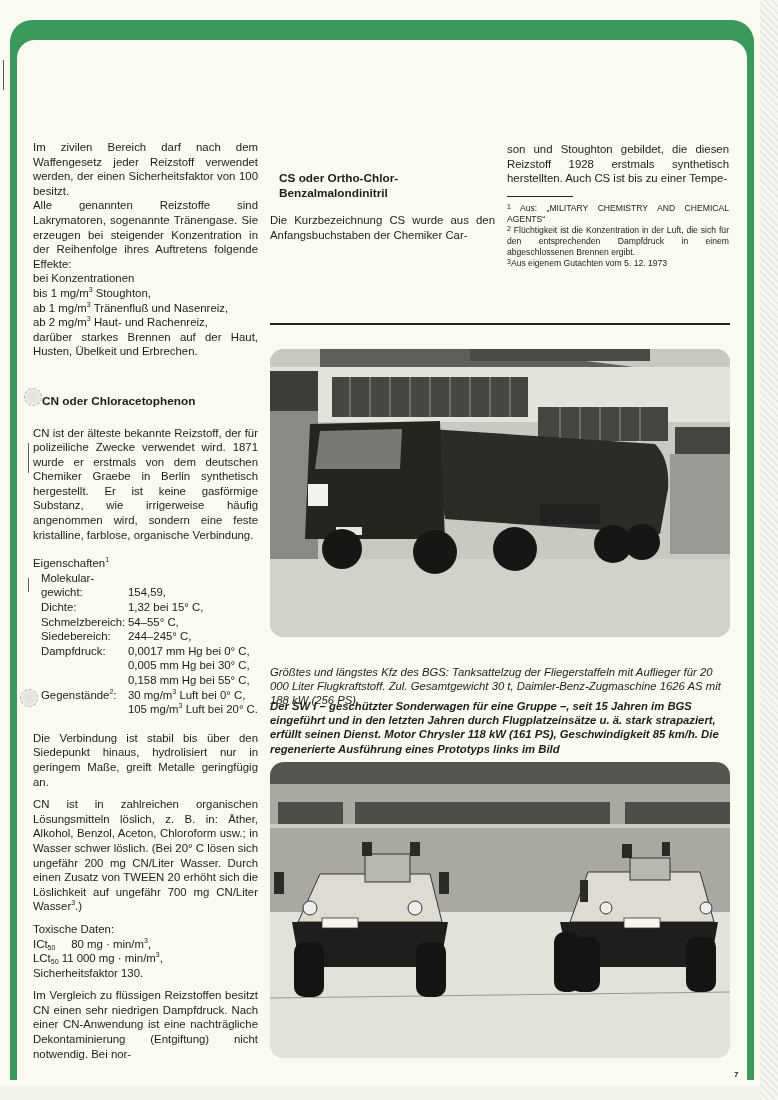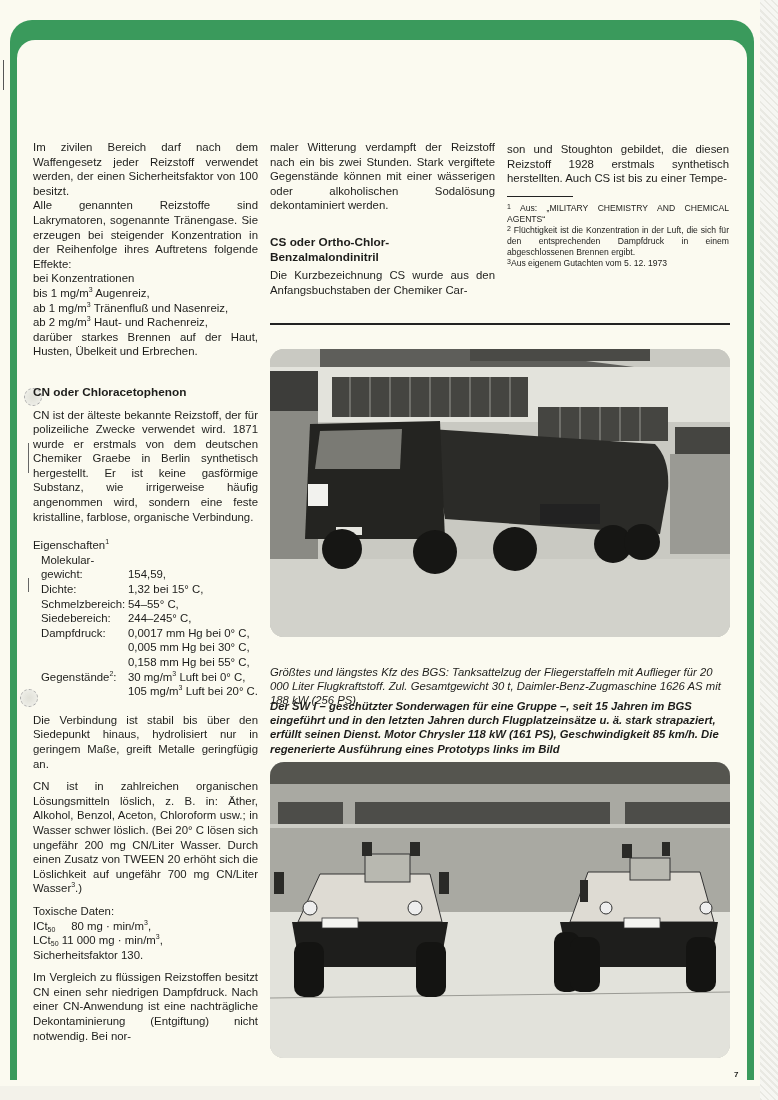--- a/index.html
+++ b/index.html
@@ -26,21 +26,21 @@
     background:#fbfaf0; border-radius:18px 18px 0 0;
   }
   .frame-left { position:absolute; left:10px; top:50px; width:7px; height:1030px; background:#3a9a5c; }
   .frame-right { position:absolute; left:747px; top:50px; width:7px; height:1030px; background:#3a9a5c; }
 
   .col { position:absolute; font-size:11.4px; line-height:14.6px; }
   .col p { margin:0; text-align:justify; }
   .c1 { left:33px; top:140px; width:225px; }
   .c2 { left:270px; top:140px; width:225px; }
   .c3 { left:507px; top:142px; width:222px; }
-  h3 { margin:0; font-size:11.8px; font-weight:bold; line-height:14.6px; }
+  h3 { margin:9px; font-size:11.8px; font-weight:bold; line-height:14.6px; }
   .gap { height:14px; }
   .sgap { height:8px; }
   sup { font-size:7px; vertical-align:top; line-height:8px; }
   sub { font-size:7px; vertical-align:bottom; line-height:8px; }
 
   .props { width:100%; border-collapse:collapse; font-size:11.4px; line-height:14.6px; }
   .props td { padding:0; vertical-align:top; white-space:nowrap; }
   .props td.k { width:87px;padding-left:8px; }
 
   .fn-rule { width:66px; border-top:1px solid #222; margin:10px 0 6px; }
@@ -84,21 +84,21 @@
 
 <div class="dot-circle" style="left:24px;top:388px"></div>
 <div class="dot-circle" style="left:20px;top:689px"></div>
 <div class="binder-line" style="top:443px;height:30px"></div>
 <div class="binder-line" style="top:578px;height:14px"></div>
 
 <div class="col c1">
   <p>Im zivilen Bereich darf nach dem Waffengesetz jeder Reizstoff verwendet werden, der einen Sicherheitsfaktor von 100 besitzt.</p>
   <p>Alle genannten Reizstoffe sind Lakrymatoren, sogenannte Tränengase. Sie erzeugen bei steigender Konzentration in der Reihenfolge ihres Auftretens folgende Effekte:</p>
   <div>bei Konzentrationen</div>
-  <div><span>bis 1 mg/m</span><sup>3</sup><span> Augenreiz,</span></div>
+  <div><span>bis 1 mg/m</span><sup>3</sup><span> Stoughton,</span></div>
   <div><span>ab 1 mg/m</span><sup>3</sup><span> Tränenfluß und Nasenreiz,</span></div>
   <div><span>ab 2 mg/m</span><sup>3</sup><span> Haut- und Rachenreiz,</span></div>
   <p>darüber starkes Brennen auf der Haut, Husten, Übelkeit und Erbrechen.</p>
   <div style="height:26px"></div>
   <h3>CN oder Chloracetophenon</h3>
   <div class="sgap"></div>
   <p>CN ist der älteste bekannte Reizstoff, der für polizeiliche Zwecke verwendet wird. 1871 wurde er erstmals von dem deutschen Chemiker Graebe in Berlin synthetisch hergestellt. Er ist keine gasförmige Substanz, wie irrigerweise häufig angenommen wird, sondern eine feste kristalline, farblose, organische Verbindung.</p>
   <div class="gap"></div>
   <div><span>Eigenschaften</span><sup>1</sup></div>
   <table class="props">
@@ -151,21 +151,20 @@
   <div class="sgap"></div>
   <div>Toxische Daten:</div>
   <div style="white-space:pre"><span>ICt</span><sub>50</sub><span>     80 mg · min/m</span><sup>3</sup><span>,</span></div>
   <div style="white-space:pre"><span>LCt</span><sub>50</sub><span> 11 000 mg · min/m</span><sup>3</sup><span>,</span></div>
   <div>Sicherheitsfaktor 130.</div>
   <div class="sgap"></div>
   <p>Im Vergleich zu flüssigen Reizstoffen besitzt CN einen sehr niedrigen Dampfdruck. Nach einer CN-Anwendung ist eine nachträgliche Dekontaminierung (Entgiftung) nicht notwendig. Bei nor-</p>
 </div>
 
 <div class="col c2">
-  <p>maler Witterung verdampft der Reizstoff nach ein bis zwei Stunden. Stark vergiftete Gegenstände können mit einer wässerigen oder alkoholischen Sodalösung dekontaminiert werden.</p>
   <div style="height:22px"></div>
   <h3>CS oder Ortho-Chlor-Benzalmalondinitril</h3>
   <div style="height:4px"></div>
   <p>Die Kurzbezeichnung CS wurde aus den Anfangsbuchstaben der Chemiker Car-</p>
 </div>
 
 <div class="col c3">
   <p>son und Stoughton gebildet, die diesen Reizstoff 1928 erstmals synthetisch herstellten. Auch CS ist bis zu einer Tempe-</p>
   <div class="fn-rule"></div>
   <p class="fn"><sup>1</sup><span> Aus: „MILITARY CHEMISTRY AND CHEMICAL AGENTS“</span></p>

